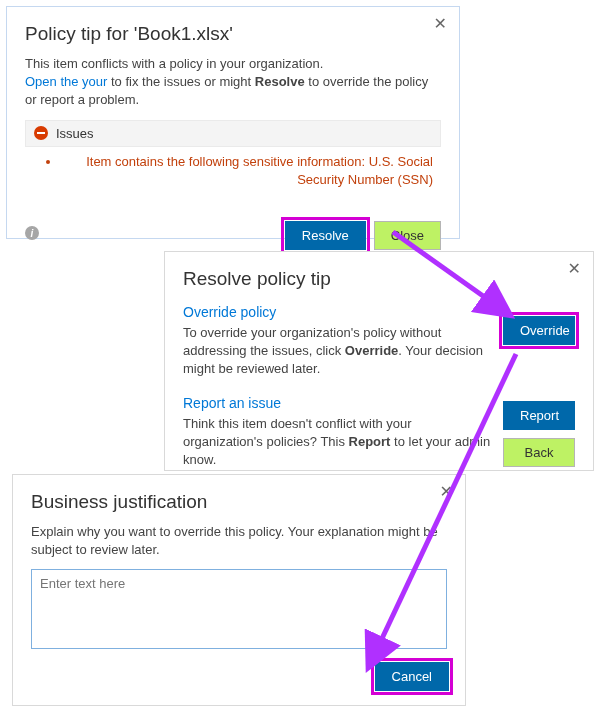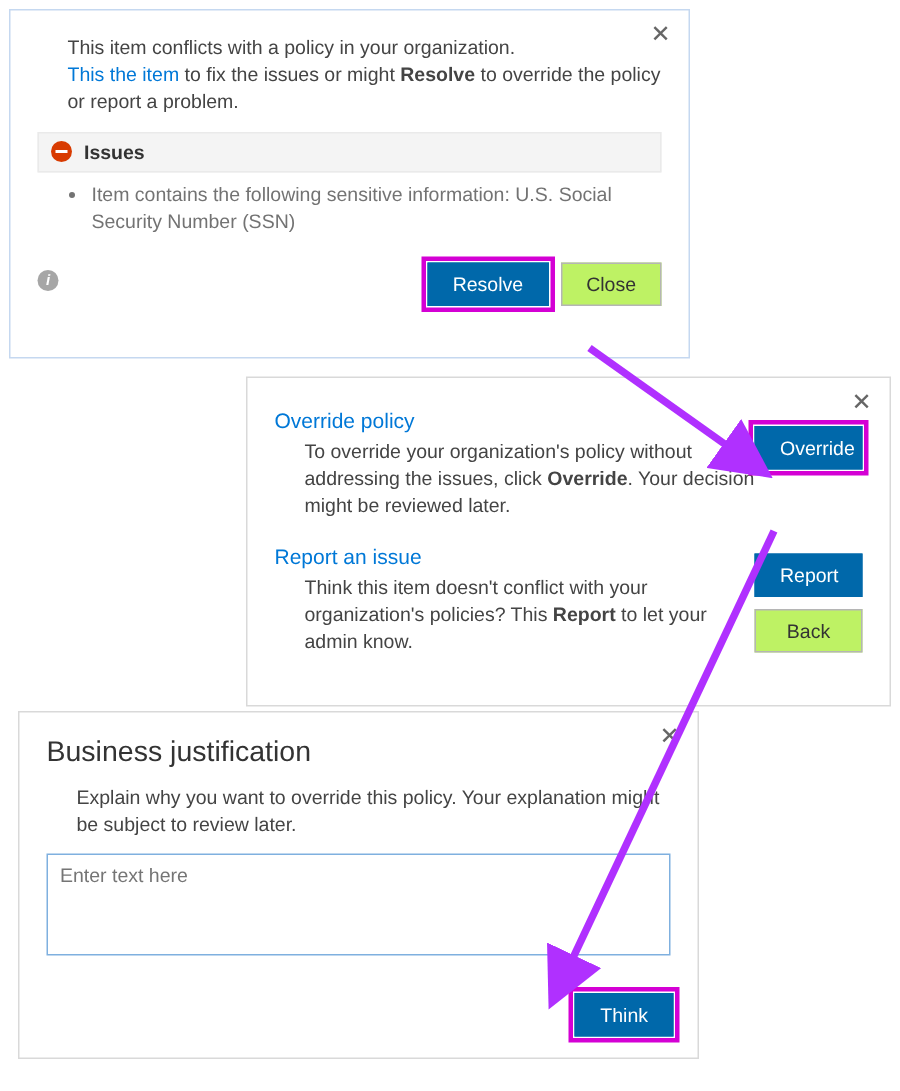--- a/index.html
+++ b/index.html
@@ -29,42 +29,42 @@
     margin: 0 0 10px 0;
   }
   .dlg-close {
     position: absolute;
     top: 9px; right: 12px;
     font-size: 16px;
     color: #666;
     cursor: pointer;
     line-height: 1;
   }
-  .body-text { color: #444; line-height: 1.4; margin-bottom: 10px; margin-left: 20px; }
+  .body-text { color: #444; line-height: 1.4; margin-bottom: 10px; }
   .link { color: #0078d7; cursor: pointer; }
   .bold { font-weight: bold; }
   .issues-box {
     background: #f4f4f4;
     border: 1px solid #eaeaea;
     padding: 5px 8px;
     display: flex;
     align-items: center;
     gap: 8px;
     margin-bottom: 6px;
   }
-  .issues-title { font-weight: 700; color: #333; }
+  .issues-title { font-weight: 400; color: #333; }
   .nope-icon {
     width: 14px; height: 14px; border-radius: 50%;
     background: #d83b01; position: relative; flex-shrink: 0;
   }
   .nope-icon::after {
     content: ""; position: absolute; left: 3px; right: 3px; top: 6px;
     height: 2px; background: #fff;
   }
-  ul.issues-list { margin: 6px 0 14px 22px; padding: 0 8px 0 14px; color: #737373; }
+  ul.issues-list { margin: 6px 0 28px 22px; padding: 0 8px 0 14px; color: #c2410c; text-align: right; }
   ul.issues-list li { line-height: 1.4; }
   .scan-row { display: flex; align-items: center; gap: 7px; color: #888; font-size: 12px; }
   .info-icon {
     width: 14px; height: 14px; border-radius: 50%;
     background: #a6a6a6; color: #fff; font-size: 10px;
     display: inline-flex; align-items: center; justify-content: center;
     font-weight: bold; font-style: italic;
   }
   .footer-btns { display: flex; gap: 8px; justify-content: flex-end; margin-top: 4px; }
   .footer-btns.bottom-dock { position: absolute; right: 16px; bottom: 14px; }
@@ -83,39 +83,40 @@
     border-color: #0068aa;
     color: #fff;
   }
   .highlight {
     outline: 3px solid #d400d4;
     outline-offset: 1px;
   }
   .section-title { color: #0078d7; font-size: 14px; margin: 4px 0 4px; }
   textarea.justify {
     width: 100%;
-    height: 68px;
+    height: 80px;
     border: 1px solid #7fb0df;
     padding: 6px 8px;
     font-family: inherit;
     font-size: 13px;
     color: #888;
     resize: none;
   }
   
   .arrow { position: absolute; pointer-events: none; }
 </style>
 </head>
 <body>
 
 <div class="dialog" style="left:6px; top:6px; width:454px; height:233px;">
   <div class="dlg-close">✕</div>
+  <div class="dlg-title">Policy tip for 'Book1.xlsx'</div>
   <div class="body-text">
     <span>This item conflicts with a policy in your organization.</span><br>
-    <span class="link">This the item</span><span> to fix the issues or might </span><span class="bold">Resolve</span><span> to override the policy or report a problem.</span>
+    <span class="link">Open the your</span><span> to fix the issues or might </span><span class="bold">Resolve</span><span> to override the policy or report a problem.</span>
   </div>
   <div class="issues-box">
     <span class="nope-icon"></span>
     <span class="issues-title">Issues</span>
   </div>
   <ul class="issues-list">
     <li>Item contains the following sensitive information: U.S. Social Security Number (SSN)</li>
   </ul>
   <div style="display:flex;align-items:center;justify-content:space-between;">
     <div class="scan-row">
@@ -123,20 +124,21 @@
     </div>
     <div class="footer-btns">
       <button class="ui primary highlight">Resolve</button>
       <button class="ui">Close</button>
     </div>
   </div>
 </div>
 
 <div class="dialog plain" style="left:164px; top:251px; width:430px; height:220px;">
   <div class="dlg-close">✕</div>
+  <div class="dlg-title">Resolve policy tip</div>
 
   <div style="display:flex; gap:0; align-items:flex-start; margin-bottom:12px;">
     <div style="flex:1;">
       <div class="section-title">Override policy</div>
       <div class="body-text" style="margin-bottom:0;">
         <span>To override your organization's policy without addressing the issues, click </span><span class="bold">Override</span><span>. Your decision might be reviewed later.</span>
       </div>
     </div>
     <div style="width:72px;display:flex;flex-direction:column;align-items:stretch;padding-top:16px;">
       <button class="ui primary highlight">Override</button>
@@ -156,21 +158,21 @@
     </div>
   </div>
 </div>
 
 <div class="dialog plain" style="left:12px; top:474px; width:454px; height:232px;">
   <div class="dlg-close">✕</div>
   <div class="dlg-title">Business justification</div>
   <div class="body-text">Explain why you want to override this policy. Your explanation might be subject to review later.</div>
   <textarea class="justify" placeholder="Enter text here" style=""></textarea>
   <div class="footer-btns bottom-dock">
-    <button class="ui primary highlight">Think</button>
+    <button class="ui primary highlight">Cancel</button>
   </div>
 </div>
 
 <svg class="arrow" style="left:0;top:0;width:600px;height:727px;position:absolute;">
   <defs>
     <marker id="ah1" markerWidth="8" markerHeight="8" refX="6" refY="4" orient="auto">
       <path d="M0,0 L8,4 L0,8 z" fill="#b030ff"></path>
     </marker>
   </defs>
   <line x1="393" y1="232" x2="507" y2="313" stroke="#b030ff" stroke-width="5" marker-end="url(#ah1)"></line>

